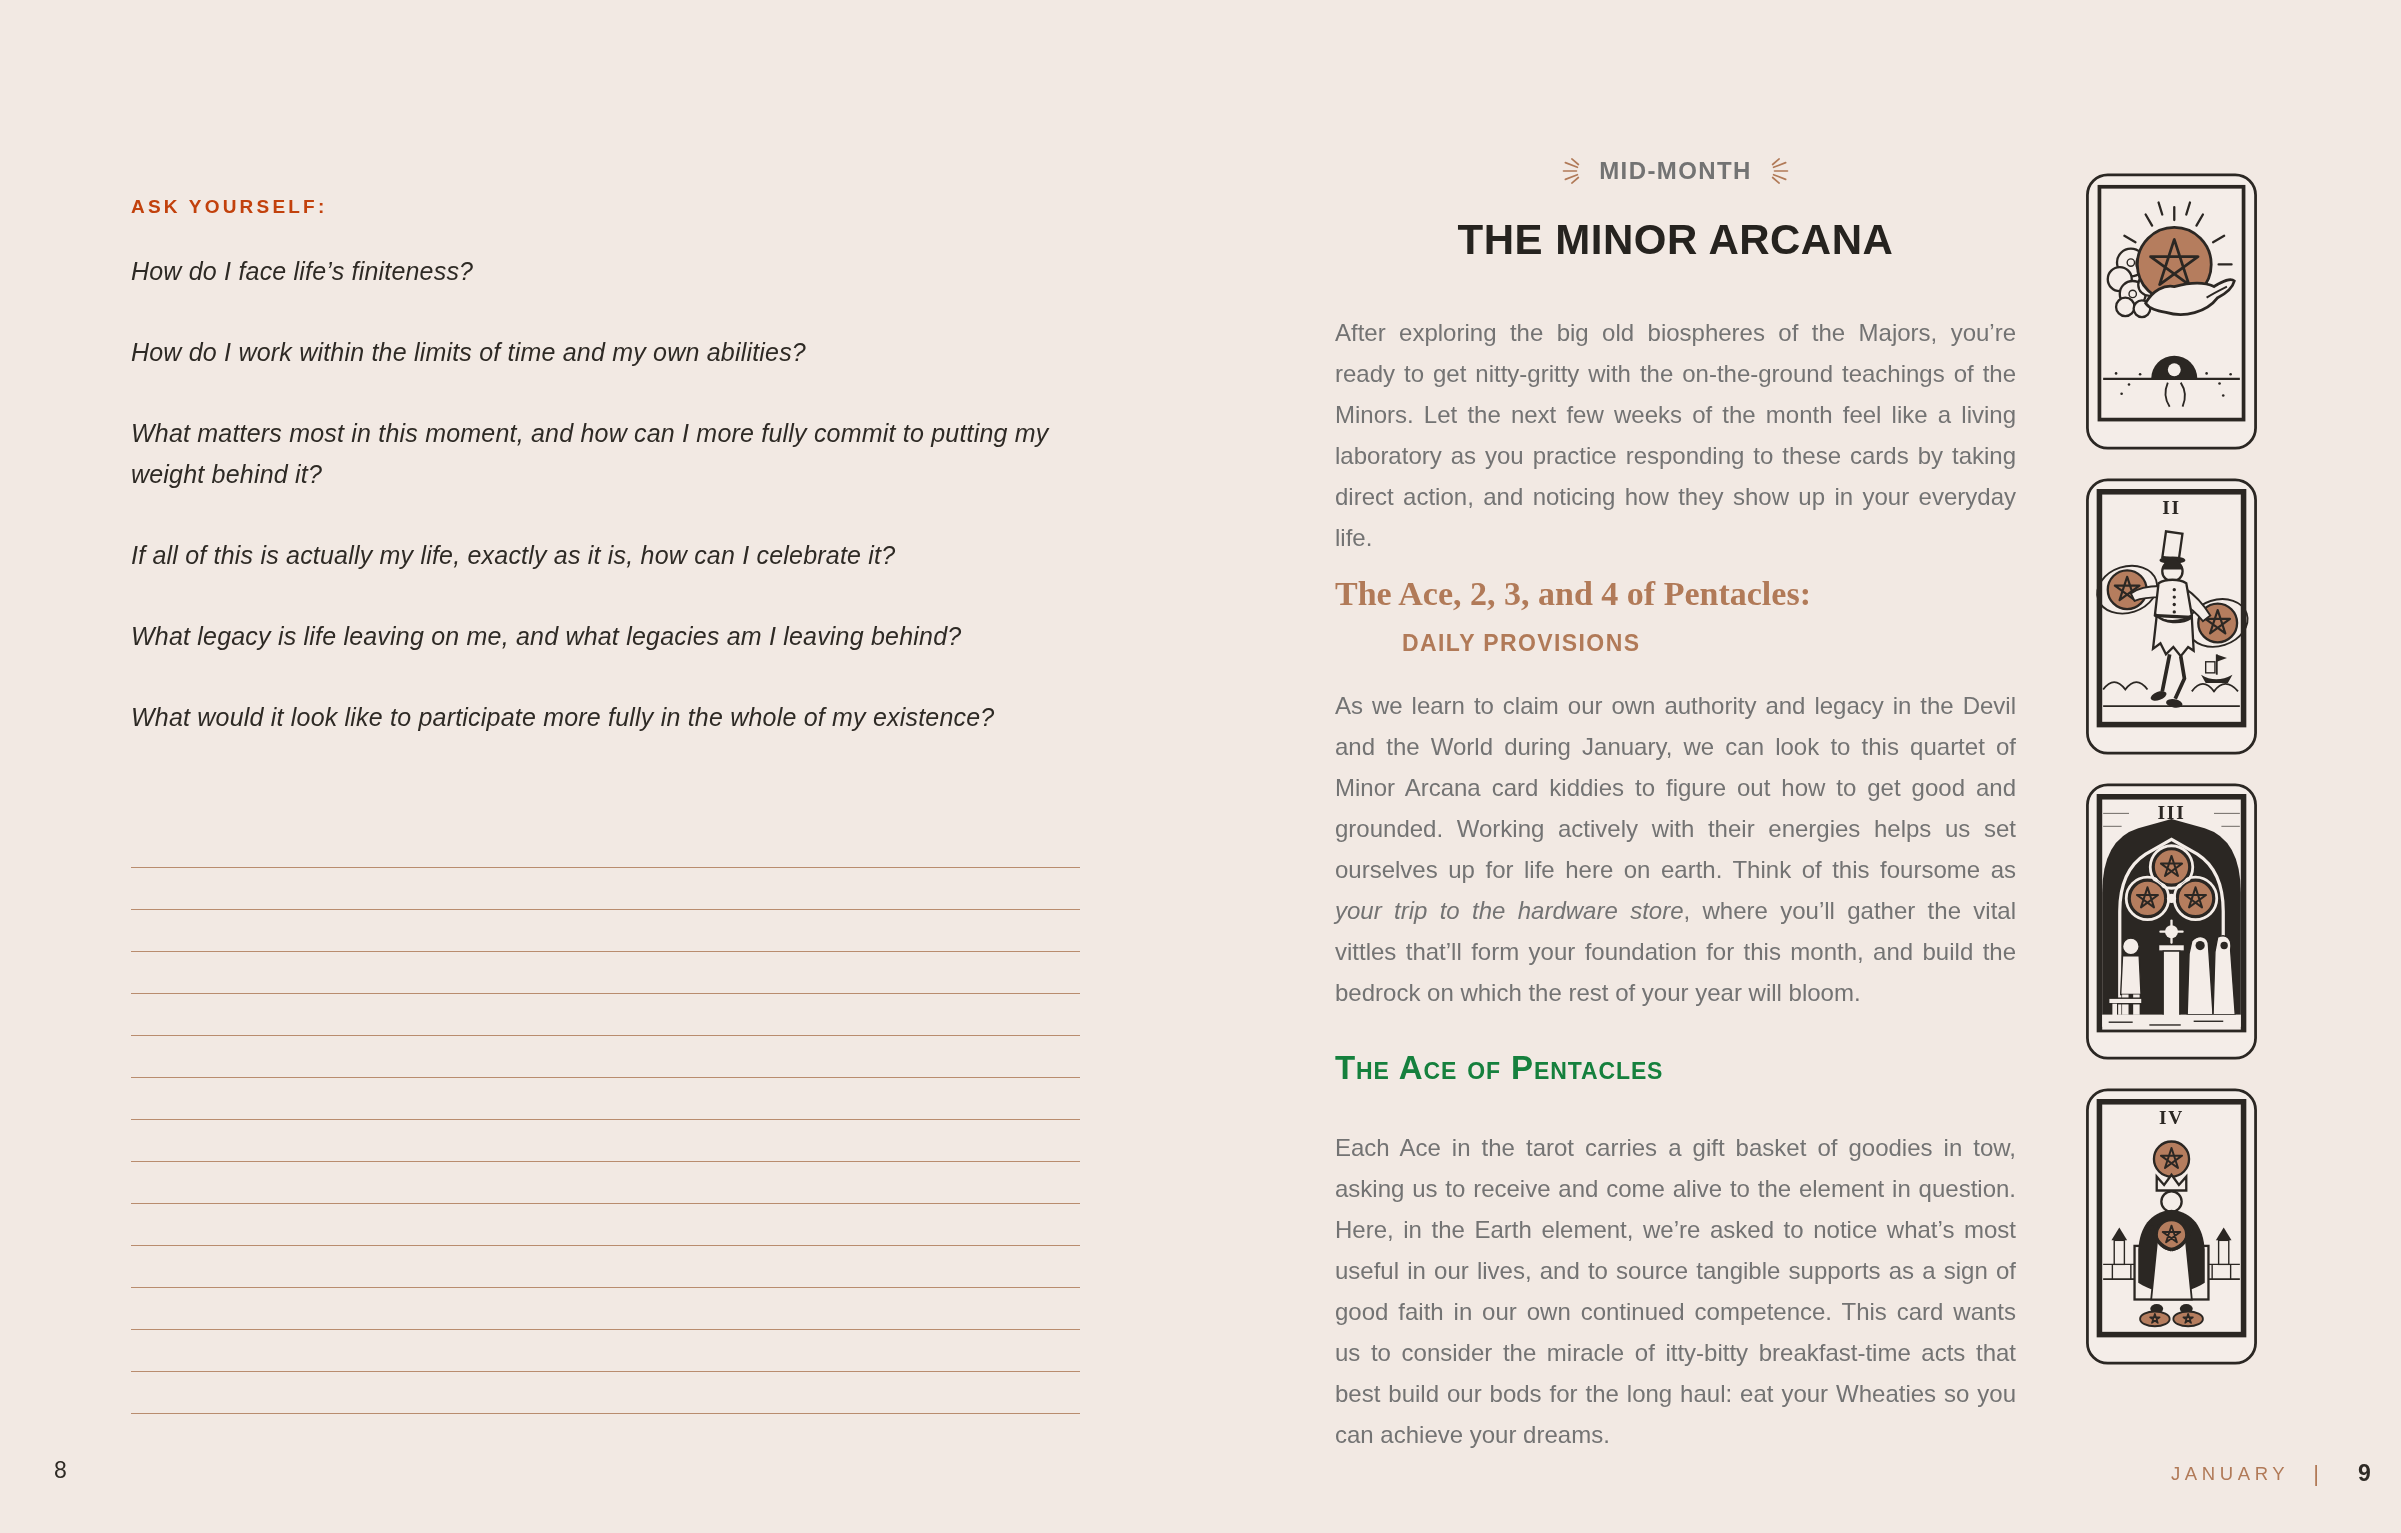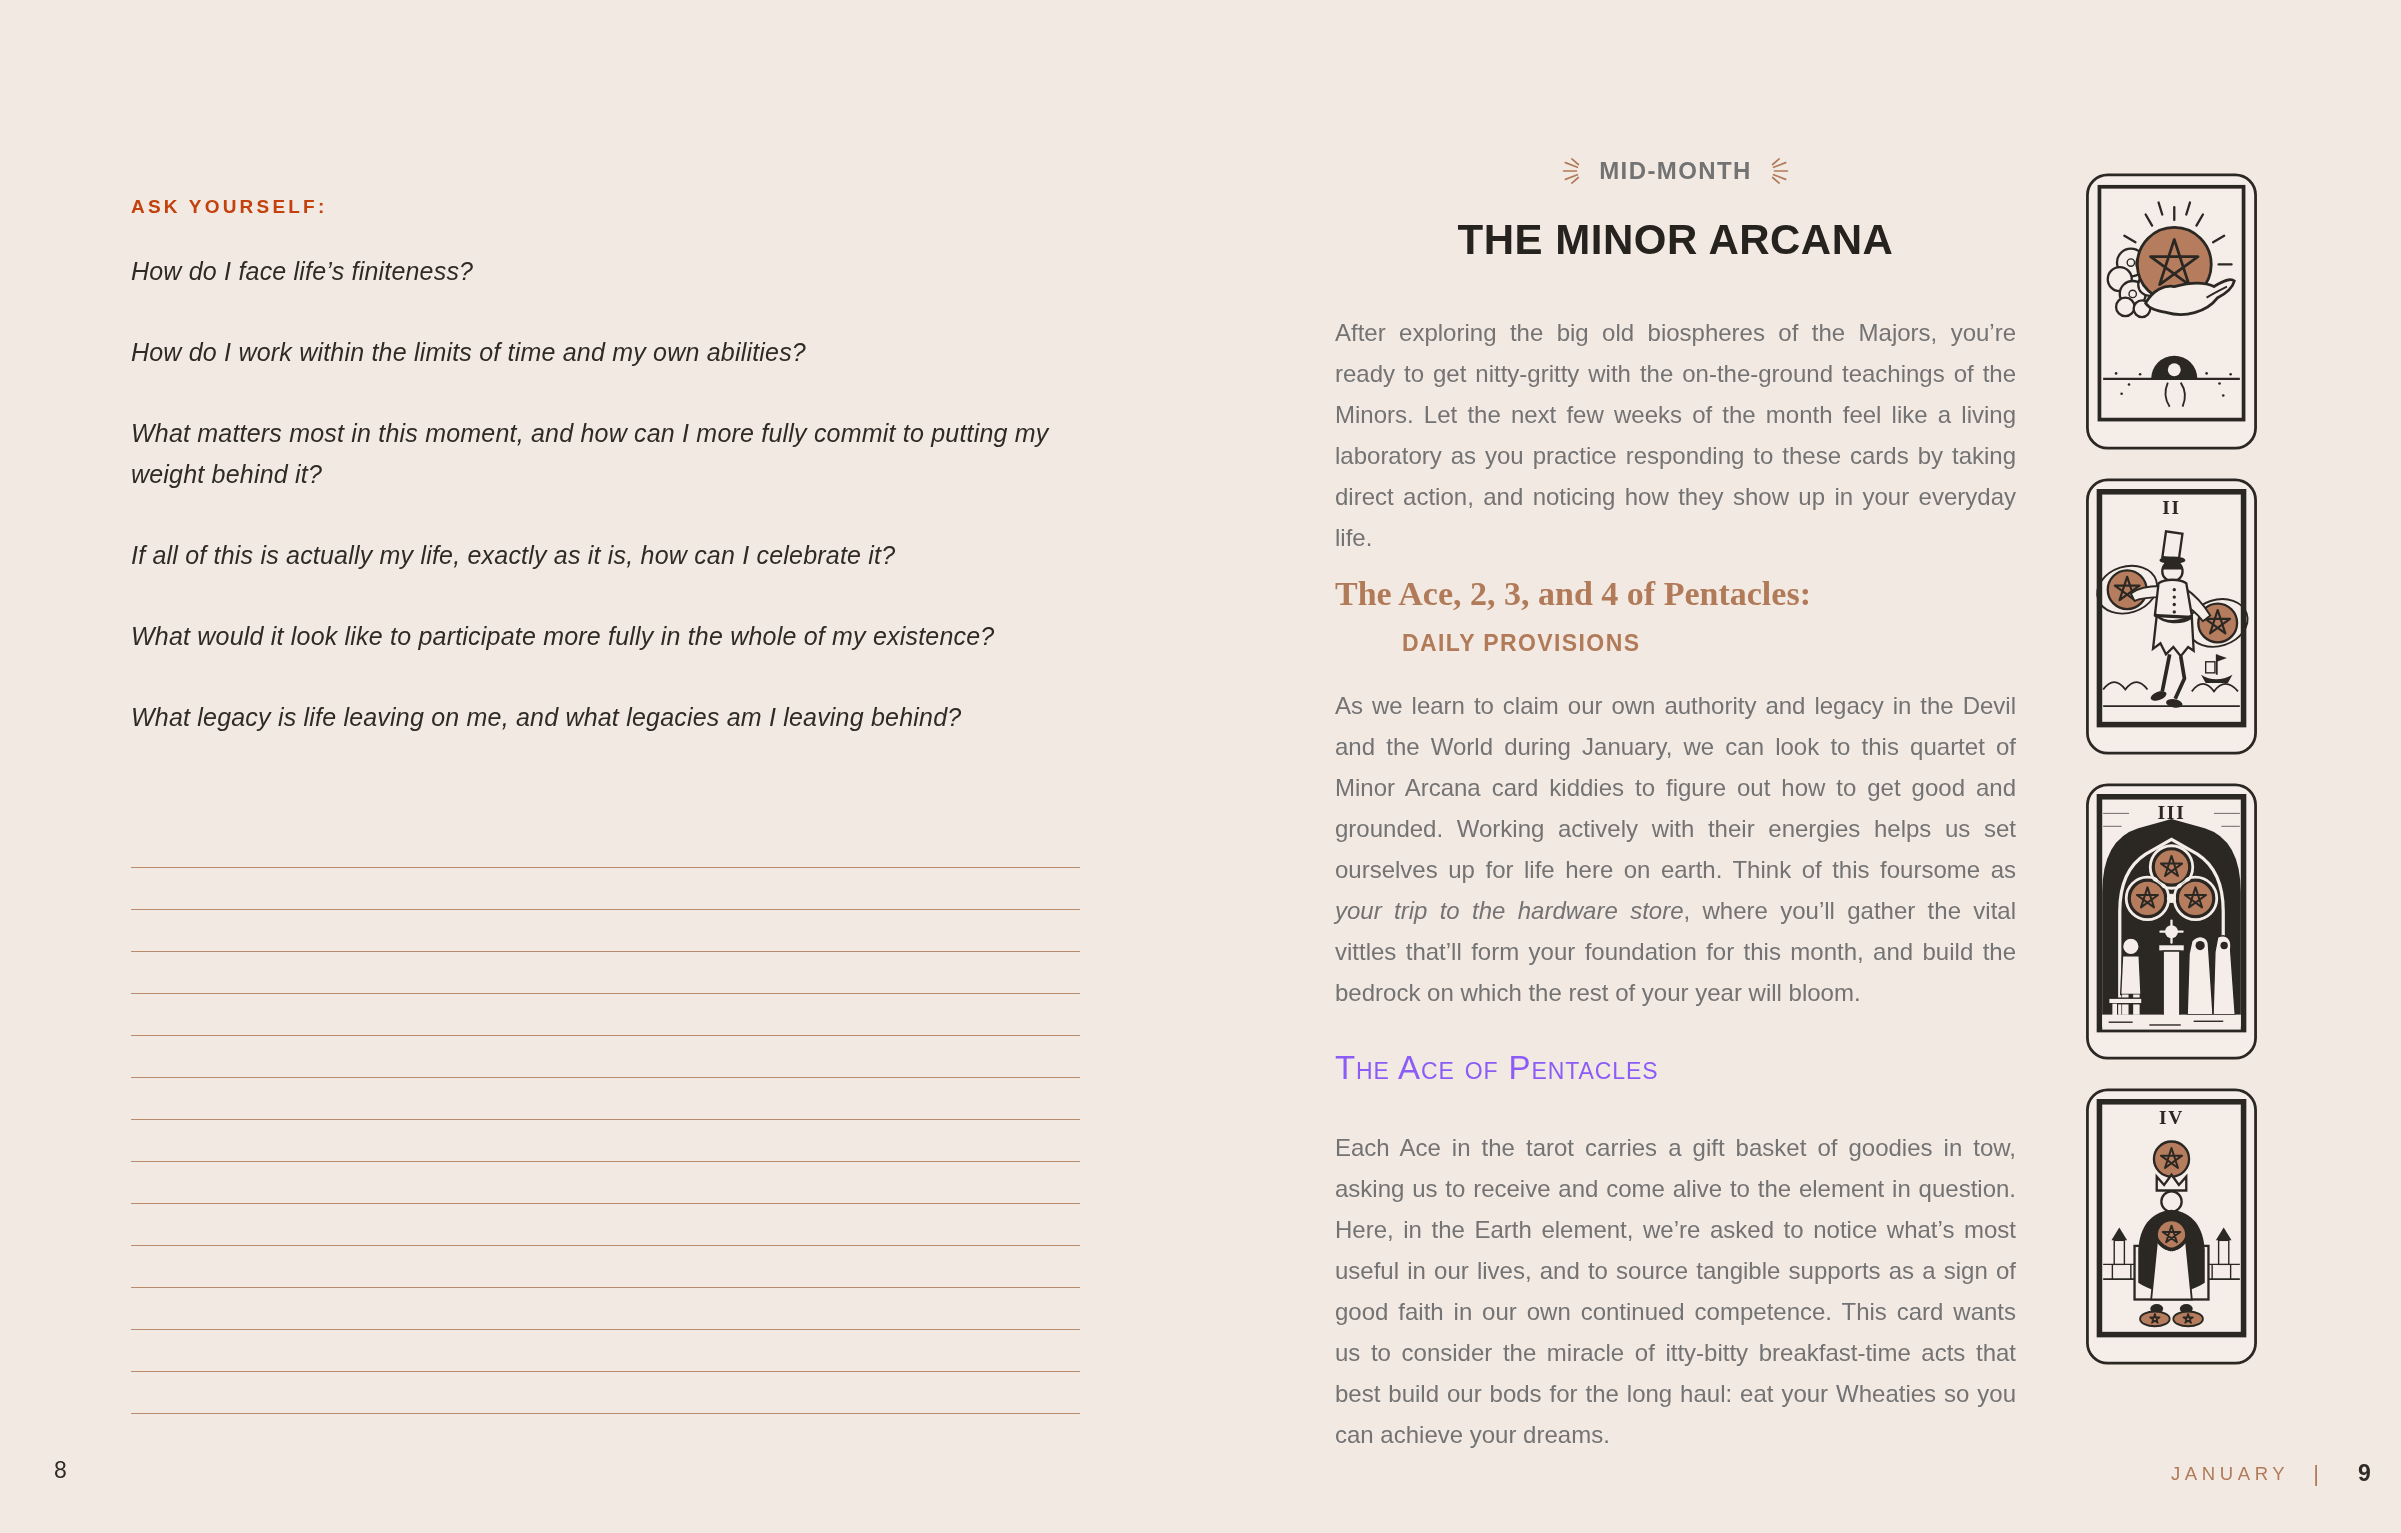--- a/index.html
+++ b/index.html
@@ -25,21 +25,21 @@
     font-size:42px;font-weight:bold;letter-spacing:0.5px;color:#26231f;}
   .body-text{position:absolute;left:1335px;width:681px;font-size:24px;line-height:41px;
     color:#737373;text-align:justify;}
   .intro{top:288px;}
   .section-title{position:absolute;left:1335px;top:541px;width:681px;
     font-family:"Liberation Serif", serif;font-size:34px;font-weight:bold;color:#b17a58;}
   .section-subtitle{position:absolute;left:1402px;top:599px;width:681px;
     font-size:23px;font-weight:bold;letter-spacing:1.4px;color:#b17a58;}
   .section-body{top:661px;}
   .subsection-title{position:absolute;left:1335px;top:1016px;width:681px;
-    font-variant:small-caps;font-size:33px;font-weight:normal;letter-spacing:0.9px;color:#8b5cf6;}
+    font-variant:small-caps;font-size:33px;font-weight:bold;letter-spacing:0.9px;color:#15803d;}
   .subsection-body{top:1103px;}
   .em{font-style:italic;}
 
   .footer-right{position:absolute;left:2171px;top:1460px;display:flex;align-items:center;}
   .footer-month{font-size:18.5px;letter-spacing:4.6px;color:#b17a58;}
   .footer-sep{font-size:22px;color:#b17a58;margin:0 39px 0 24px;font-weight:300;}
   .footer-num{font-size:23px;color:#2e2a25;font-weight:bold;}
 
   
   .cards{position:absolute;left:2084px;top:172px;width:175px;}
@@ -56,22 +56,22 @@
 <div class="spread">
 
   <section>
     <h2 class="ask-heading">ASK YOURSELF:</h2>
 
     <div class="questions">
       <p>How do I face life’s finiteness?</p>
       <p>How do I work within the limits of time and my own abilities?</p>
       <p>What matters most in this moment, and how can I more fully commit to putting my weight behind it?</p>
       <p>If all of this is actually my life, exactly as it is, how can I celebrate it?</p>
+      <p>What legacy is life leaving on me, and what legacies am I leaving behind?</p>
       <p>What would it look like to participate more fully in the whole of my existence?</p>
-      <p>What legacy is life leaving on me, and what legacies am I leaving behind?</p>
     </div>
 
     <div class="ruled-lines">
         <div class="rule"></div>
         <div class="rule"></div>
         <div class="rule"></div>
         <div class="rule"></div>
         <div class="rule"></div>
         <div class="rule"></div>
         <div class="rule"></div>

